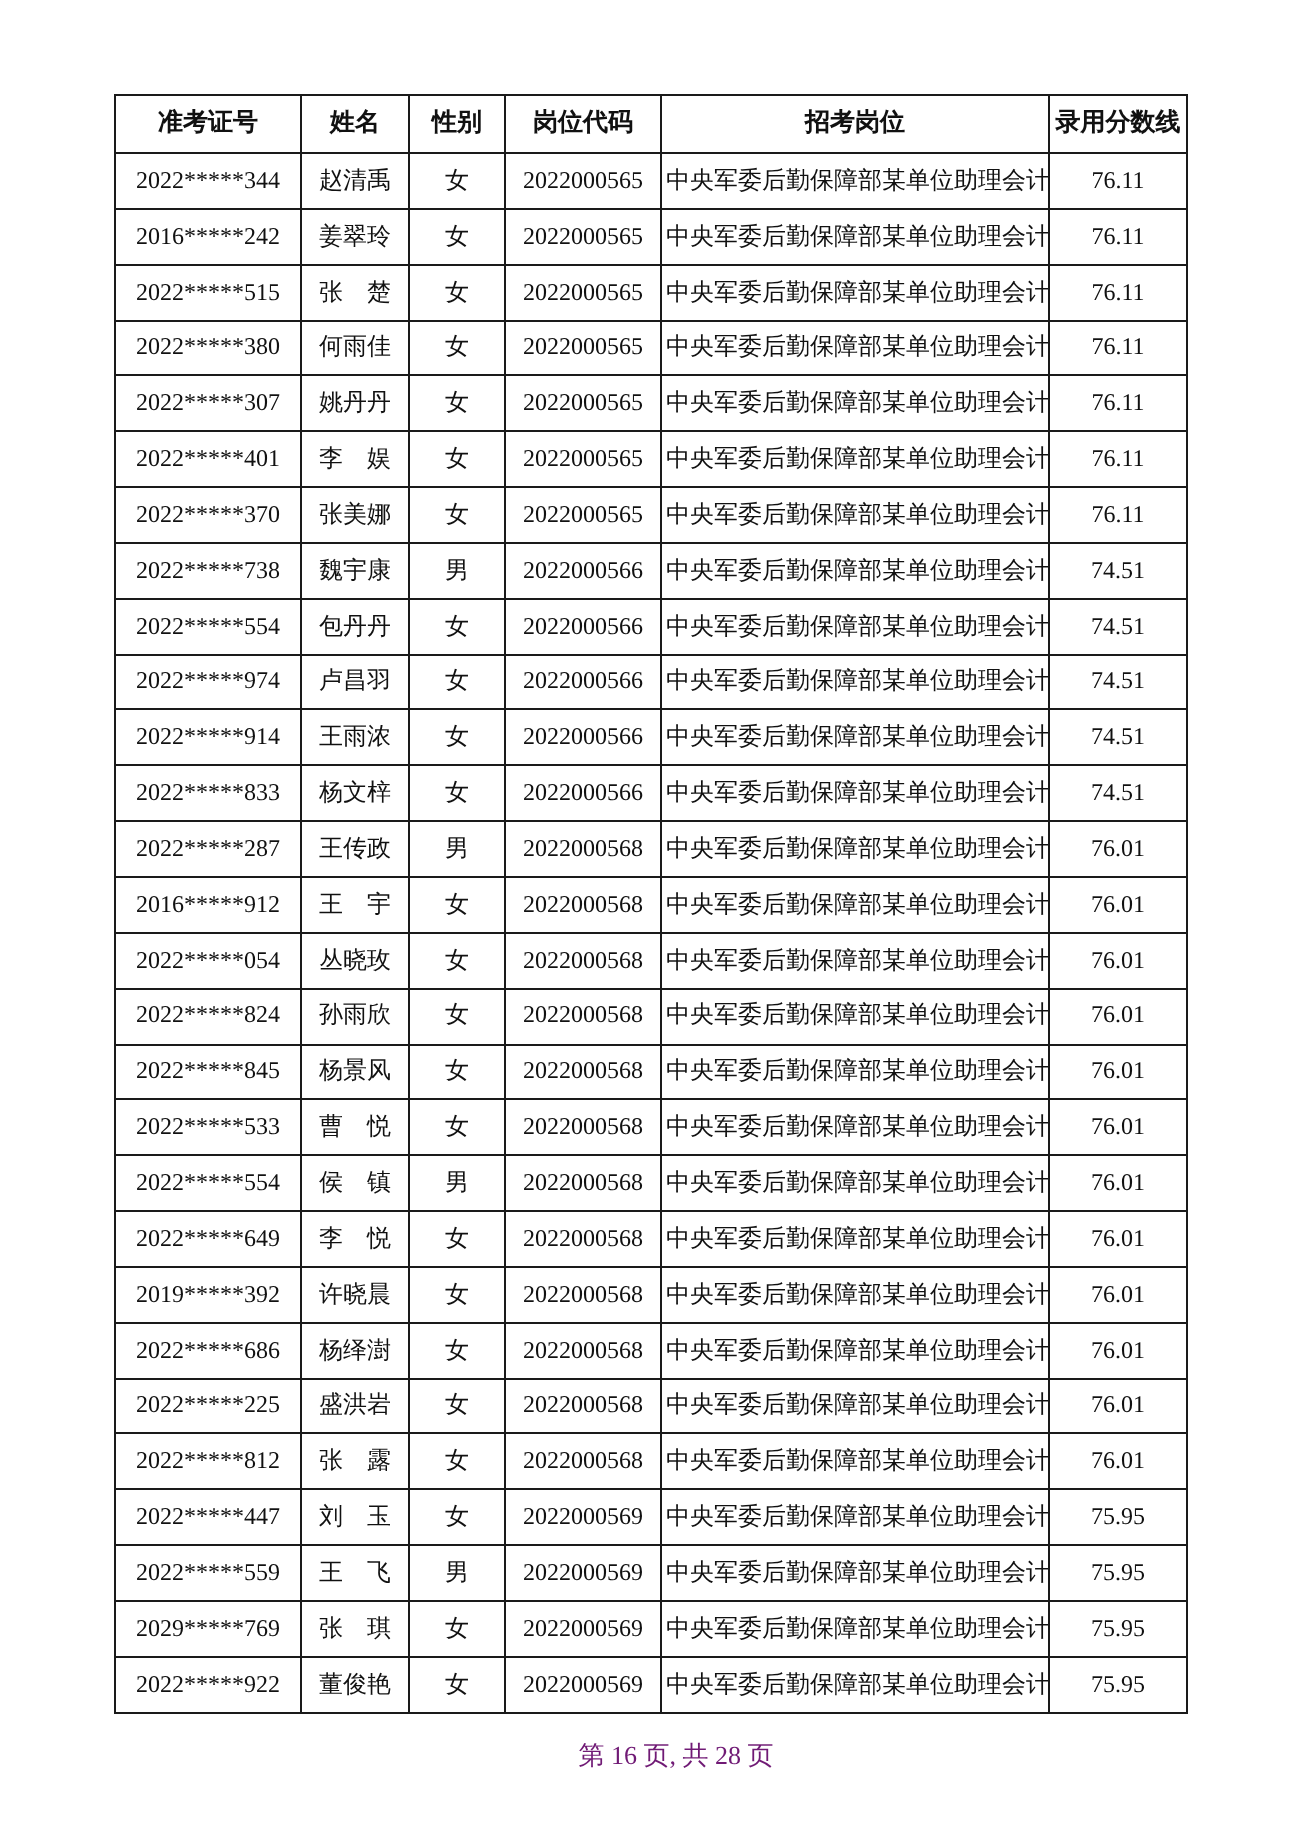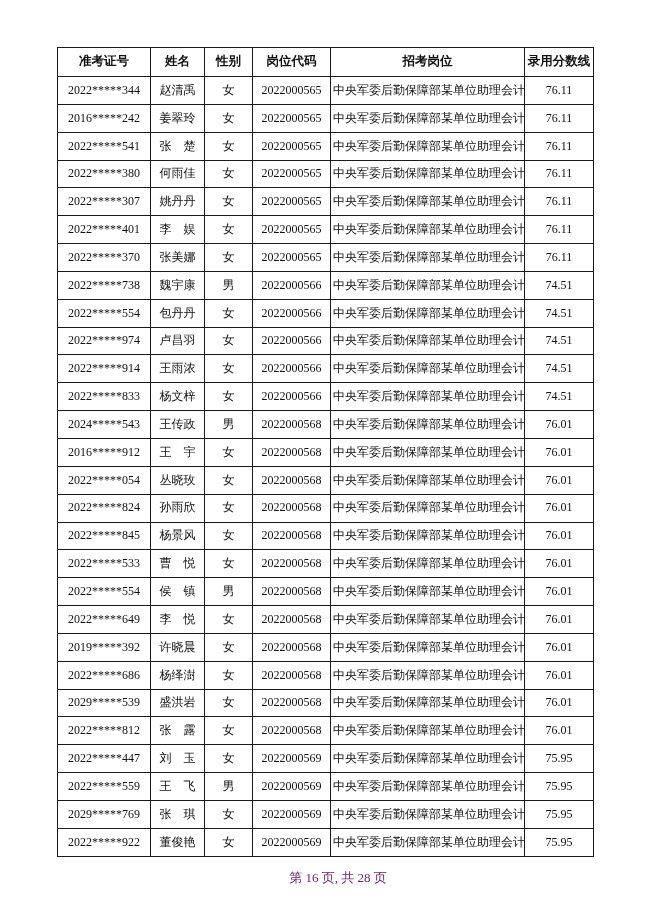--- a/index.html
+++ b/index.html
@@ -98,21 +98,21 @@
         </tr>
         <tr>
           <td class="num">2016*****242</td>
           <td>姜翠玲</td>
           <td>女</td>
           <td class="num">2022000565</td>
           <td class="pos">中央军委后勤保障部某单位助理会计师</td>
           <td class="num">76.11</td>
         </tr>
         <tr>
-          <td class="num">2022*****541</td>
+          <td class="num">2022*****515</td>
           <td>张　楚</td>
           <td>女</td>
           <td class="num">2022000565</td>
           <td class="pos">中央军委后勤保障部某单位助理会计师</td>
           <td class="num">76.11</td>
         </tr>
         <tr>
           <td class="num">2022*****380</td>
           <td>何雨佳</td>
           <td>女</td>
@@ -178,21 +178,21 @@
         </tr>
         <tr>
           <td class="num">2022*****833</td>
           <td>杨文梓</td>
           <td>女</td>
           <td class="num">2022000566</td>
           <td class="pos">中央军委后勤保障部某单位助理会计师</td>
           <td class="num">74.51</td>
         </tr>
         <tr>
-          <td class="num">2024*****543</td>
+          <td class="num">2022*****287</td>
           <td>王传政</td>
           <td>男</td>
           <td class="num">2022000568</td>
           <td class="pos">中央军委后勤保障部某单位助理会计师</td>
           <td class="num">76.01</td>
         </tr>
         <tr>
           <td class="num">2016*****912</td>
           <td>王　宇</td>
           <td>女</td>
@@ -258,21 +258,21 @@
         </tr>
         <tr>
           <td class="num">2022*****686</td>
           <td>杨绎澍</td>
           <td>女</td>
           <td class="num">2022000568</td>
           <td class="pos">中央军委后勤保障部某单位助理会计师</td>
           <td class="num">76.01</td>
         </tr>
         <tr>
-          <td class="num">2029*****539</td>
+          <td class="num">2022*****225</td>
           <td>盛洪岩</td>
           <td>女</td>
           <td class="num">2022000568</td>
           <td class="pos">中央军委后勤保障部某单位助理会计师</td>
           <td class="num">76.01</td>
         </tr>
         <tr>
           <td class="num">2022*****812</td>
           <td>张　露</td>
           <td>女</td>

